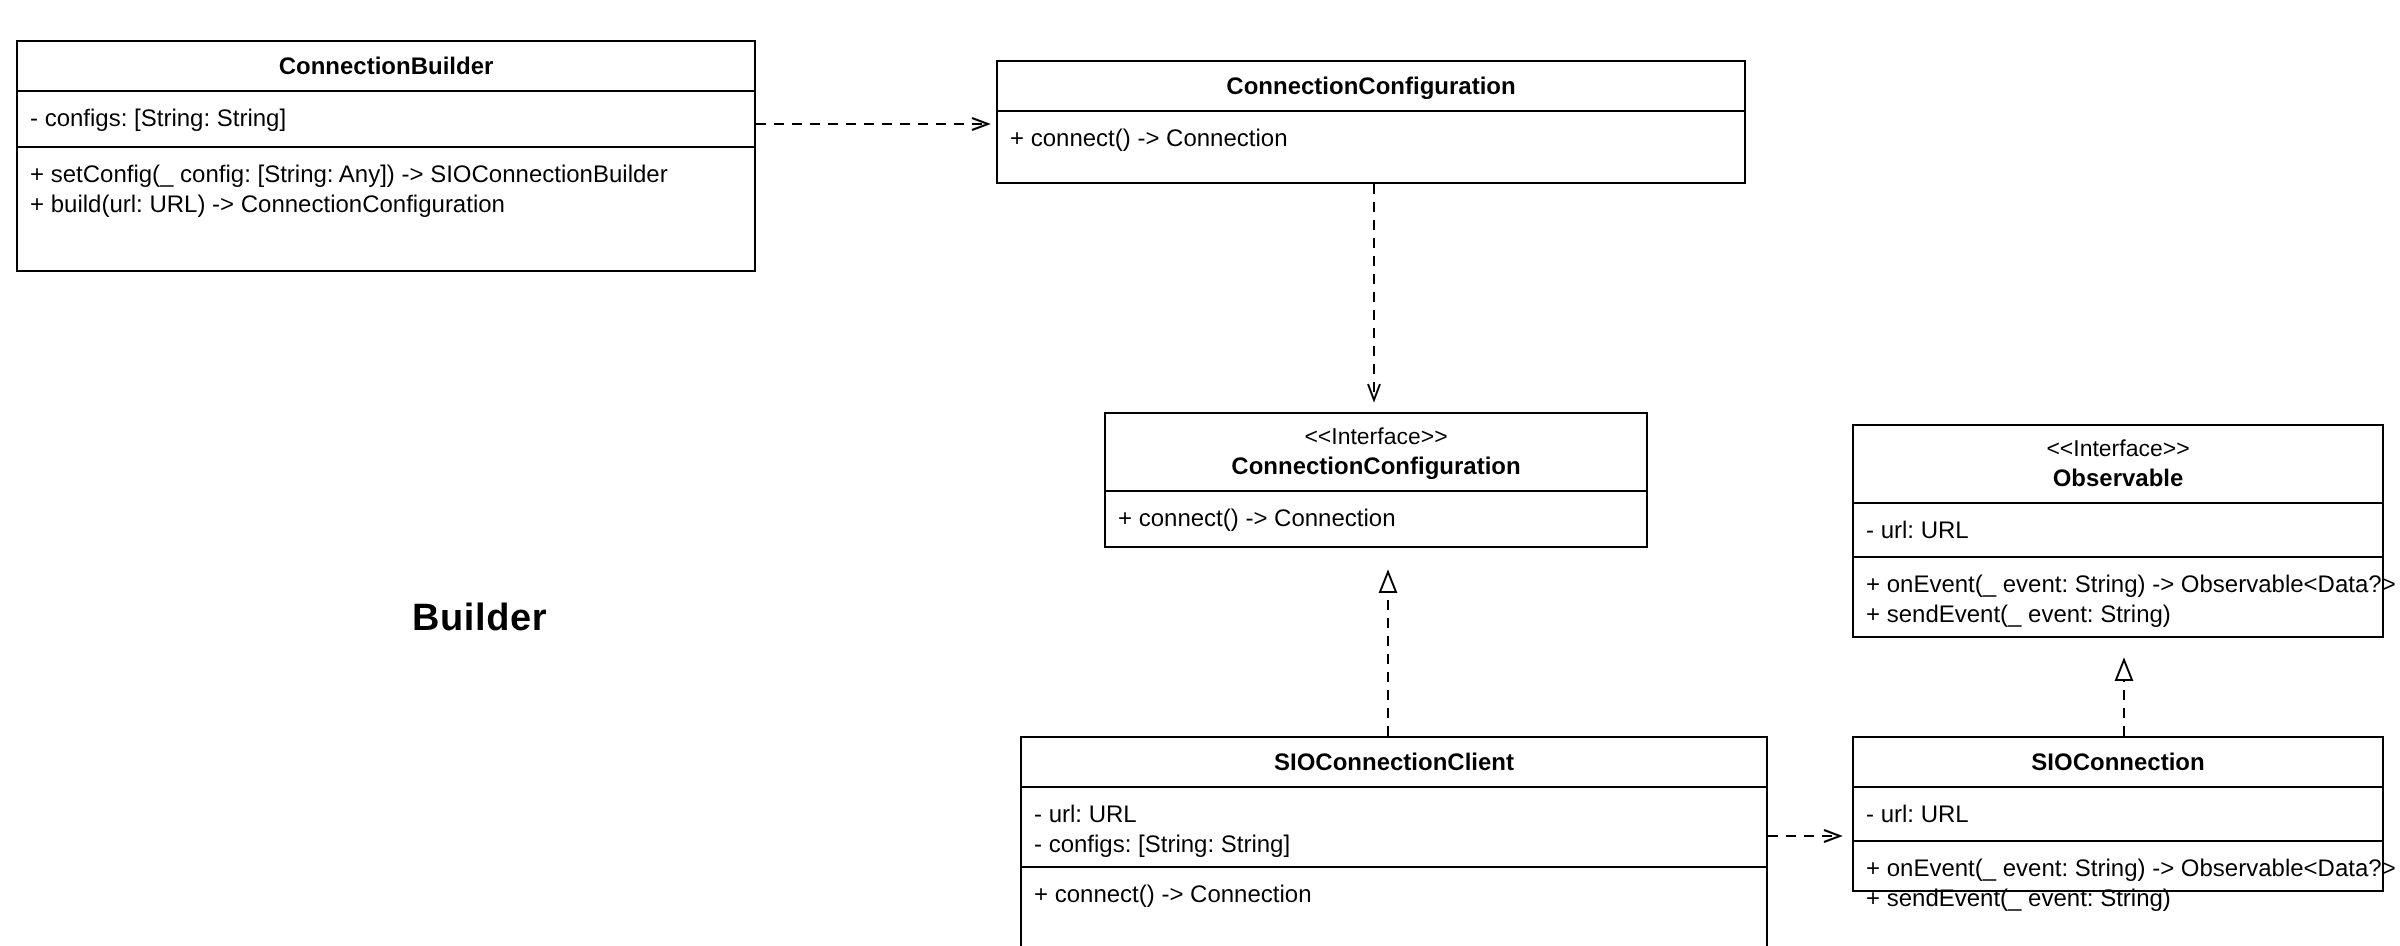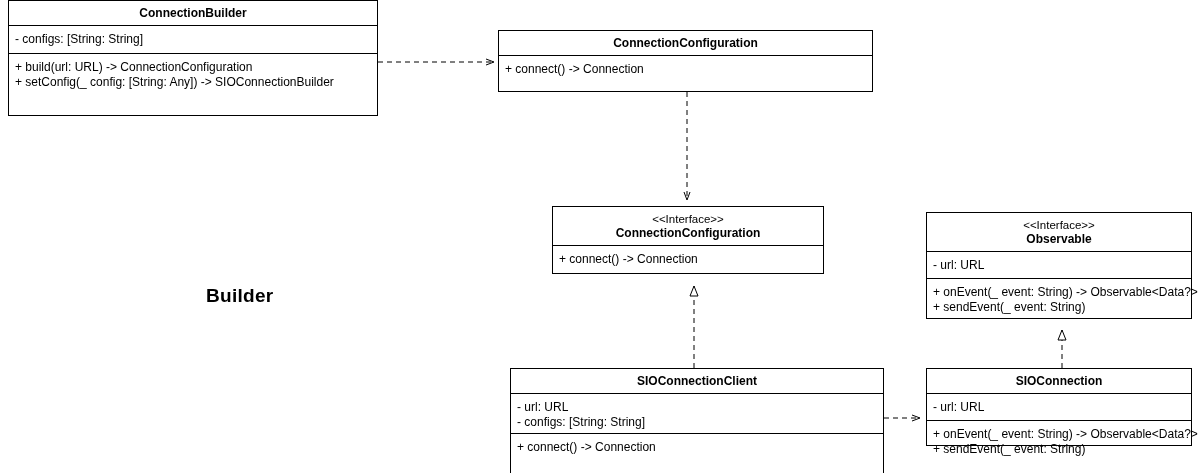--- a/index.html
+++ b/index.html
@@ -85,30 +85,30 @@
 
     <path d="M687,92 L687,200" fill="none" stroke="#000000" stroke-width="1" stroke-dasharray="5,4" marker-end="url(#open-arrow)"></path>
 
     <path d="M694,368 L694,286" fill="none" stroke="#000000" stroke-width="1" stroke-dasharray="5,4" marker-end="url(#hollow-triangle)"></path>
 
     <path d="M884,418 L920,418" fill="none" stroke="#000000" stroke-width="1" stroke-dasharray="5,4" marker-end="url(#open-arrow)"></path>
 
     <path d="M1062,368 L1062,330" fill="none" stroke="#000000" stroke-width="1" stroke-dasharray="5,4" marker-end="url(#hollow-triangle)"></path>
   </svg>
 
-  <div class="uml-box" style="left:8px; top:0; width:370px; height:116px;">
+  <div class="uml-box" style="left:8px; top:20px; width:370px; height:116px;">
     <div class="uml-header">
       <span>ConnectionBuilder</span>
     </div>
     <div class="uml-section with-border" style="height:28px;">
       <div class="row">- configs: [String: String]</div>
     </div>
     <div class="uml-section">
+      <div class="row">+ setConfig(_ config: [String: Any]) -&gt; SIOConnectionBuilder</div>
       <div class="row">+ build(url: URL) -&gt;  ConnectionConfiguration</div>
-      <div class="row">+ setConfig(_ config: [String: Any]) -&gt; SIOConnectionBuilder</div>
     </div>
   </div>
 
   <div class="uml-box" style="left:498px; top:30px; width:375px; height:62px;">
     <div class="uml-header">
       <span>ConnectionConfiguration</span>
     </div>
     <div class="uml-section">
       <div class="row">+ connect() -&gt; Connection</div>
     </div>
@@ -157,15 +157,15 @@
     </div>
     <div class="uml-section with-border" style="height:27px;">
       <div class="row">- url: URL</div>
     </div>
     <div class="uml-section">
       <div class="row">+ onEvent(_ event: String) -&gt; Observable&lt;Data?&gt;</div>
       <div class="row">+ sendEvent(_ event: String)</div>
     </div>
   </div>
 
-  <div class="pattern-label" style="left:206px; top:285px;">Builder</div>
+  <div class="pattern-label" style="left:206px; top:299px;">Builder</div>
 
 </div>
 
 </body></html>

